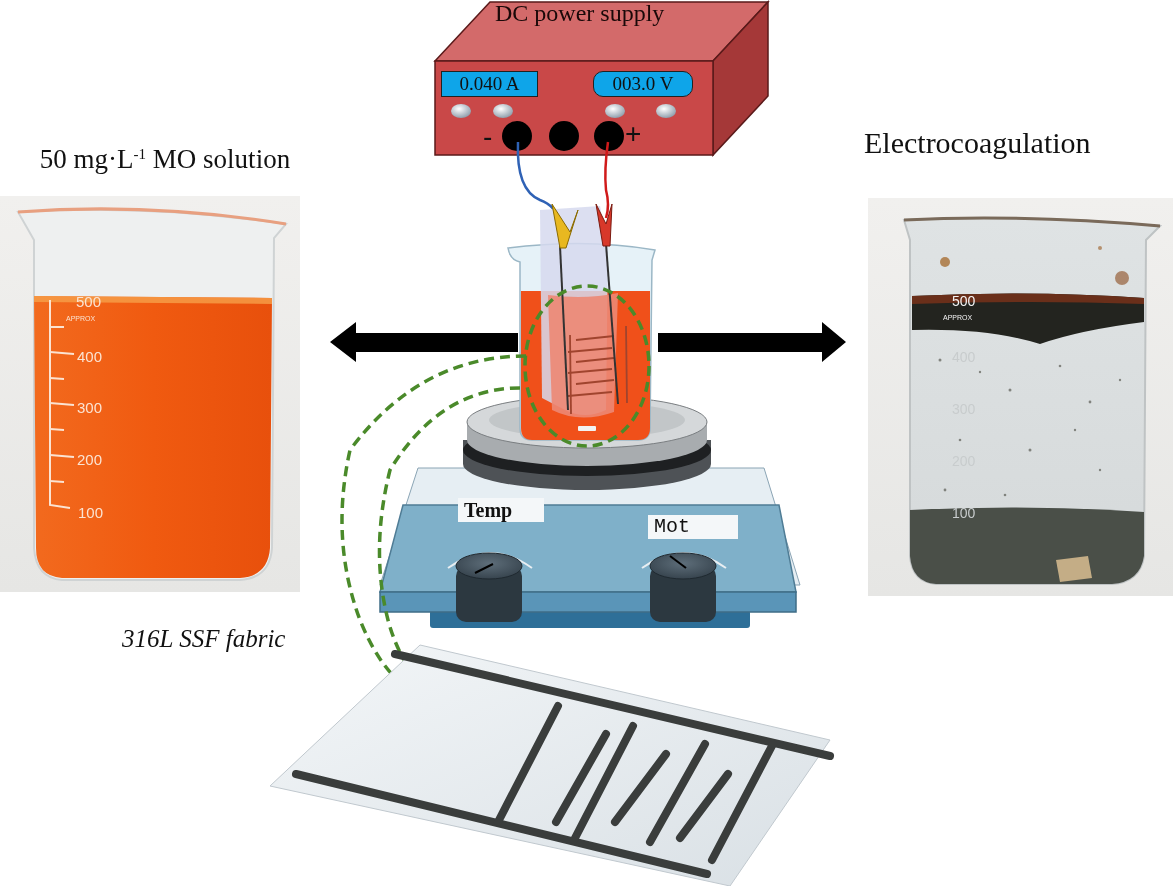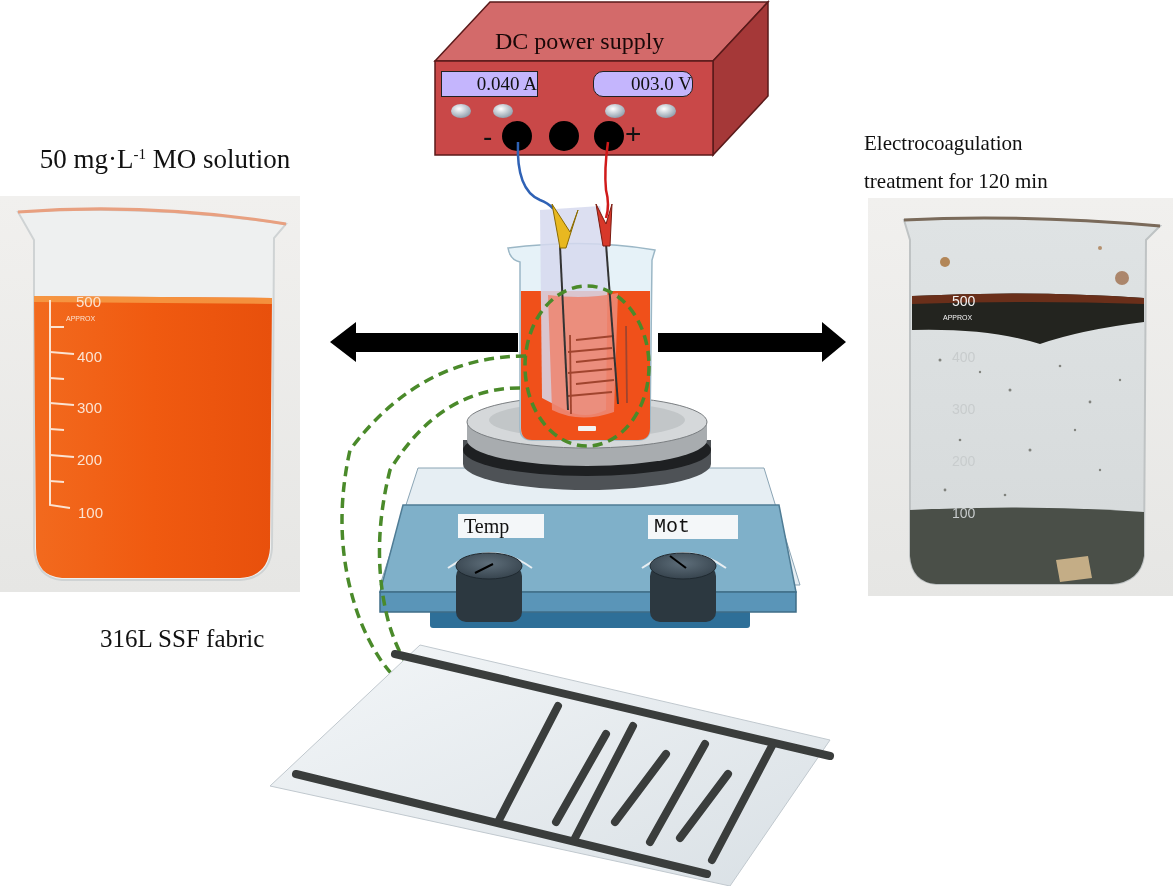--- a/index.html
+++ b/index.html
@@ -1,32 +1,32 @@
 <!DOCTYPE html>
 <html><head>
   <meta charset="utf-8">
   <style>
     html, body { margin: 0; padding: 0; background: #ffffff; }
     body { width: 1173px; height: 886px; position: relative; overflow: hidden; font-family: "Liberation Serif", serif; }
     svg { position: absolute; left: 0; top: 0; }
     .lbl { position: absolute; color: #111; font-family: "Liberation Serif", serif; white-space: nowrap; }
     .lbl-left { left: 0; top: 144px; font-size: 27px; width: 330px; text-align: center; }
     .lbl-left sup { font-size: 15px; vertical-align: 9px; }
-    .lbl-right { left: 864px; top: 124px; font-size: 21px; line-height: 38px; }
-    .lbl-fabric { left: 100px; top: 625px; font-size: 25px; }
-    .ps-title { position: absolute; left: 495px; top: 28px; font-size: 24px; color: #1a0808; }
-    .readout { position: absolute; background: #c4b5fd; border: 1.5px solid #222; font-size: 19px; color: #111;
-      text-align: right; line-height: 24px; height: 24px; }
+    .lbl-right { left: 864px; top: 124px; font-size: 30px; line-height: 38px; text-align: center; }
+    .lbl-fabric { left: 122px; top: 625px; font-size: 25px; font-style: italic; }
+    .ps-title { position: absolute; left: 495px; top: 0; font-size: 24px; color: #1a0808; }
+    .readout { position: absolute; background: #0ea5e9; border: 1.5px solid #222; font-size: 19px; color: #111;
+      text-align: center; line-height: 24px; height: 24px; }
     .readout-a { left: 441px; top: 71px; width: 95px; }
     .readout-v { left: 593px; top: 71px; width: 98px; border-radius: 10px; }
     .pol { position: absolute; font-family: "Liberation Sans", sans-serif; font-size: 28px; color: #111; }
     .pol-neg { left: 483px; top: 121px; }
     .pol-pos { left: 625px; top: 118px; }
     .knob-lbl { position: absolute; font-size: 20px; color: #111; background: #f4f7f9; padding: 0 6px; line-height: 24px; }
-    .knob-temp { left: 458px; top: 514px; width: 74px; }
+    .knob-temp { left: 458px; top: 498px; width: 74px; font-weight: bold; }
     .knob-mot { left: 648px; top: 515px; width: 78px; font-family: Liberation Mono, monospace; }
   </style>
 </head>
 <body>
 
 <svg width="1173" height="886" viewBox="0 0 1173 886">
   <defs>
     <linearGradient id="orangeLiquid" x1="0" x2="1" y1="0" y2="0">
       <stop offset="0" stop-color="#f26a1e"></stop>
       <stop offset="0.5" stop-color="#f05a10"></stop>
@@ -234,21 +234,20 @@
       <line x1="728" y1="774" x2="680" y2="838"></line>
       <line x1="773" y1="744" x2="712" y2="860"></line>
     </g>
   </g>
 </svg>
 
 <div class="lbl lbl-left"><span>50 mg·L</span><sup>-1</sup><span> MO solution</span></div>
 
 <div class="lbl lbl-right">
   <div>Electrocoagulation</div>
-  <div>treatment for 120 min</div>
 </div>
 
 <div class="lbl lbl-fabric">316L SSF fabric</div>
 
 <div class="ps-title">DC power supply</div>
 <div class="readout readout-a">0.040 A</div>
 <div class="readout readout-v">003.0 V</div>
 <div class="pol pol-neg">-</div>
 <div class="pol pol-pos">+</div>
 

